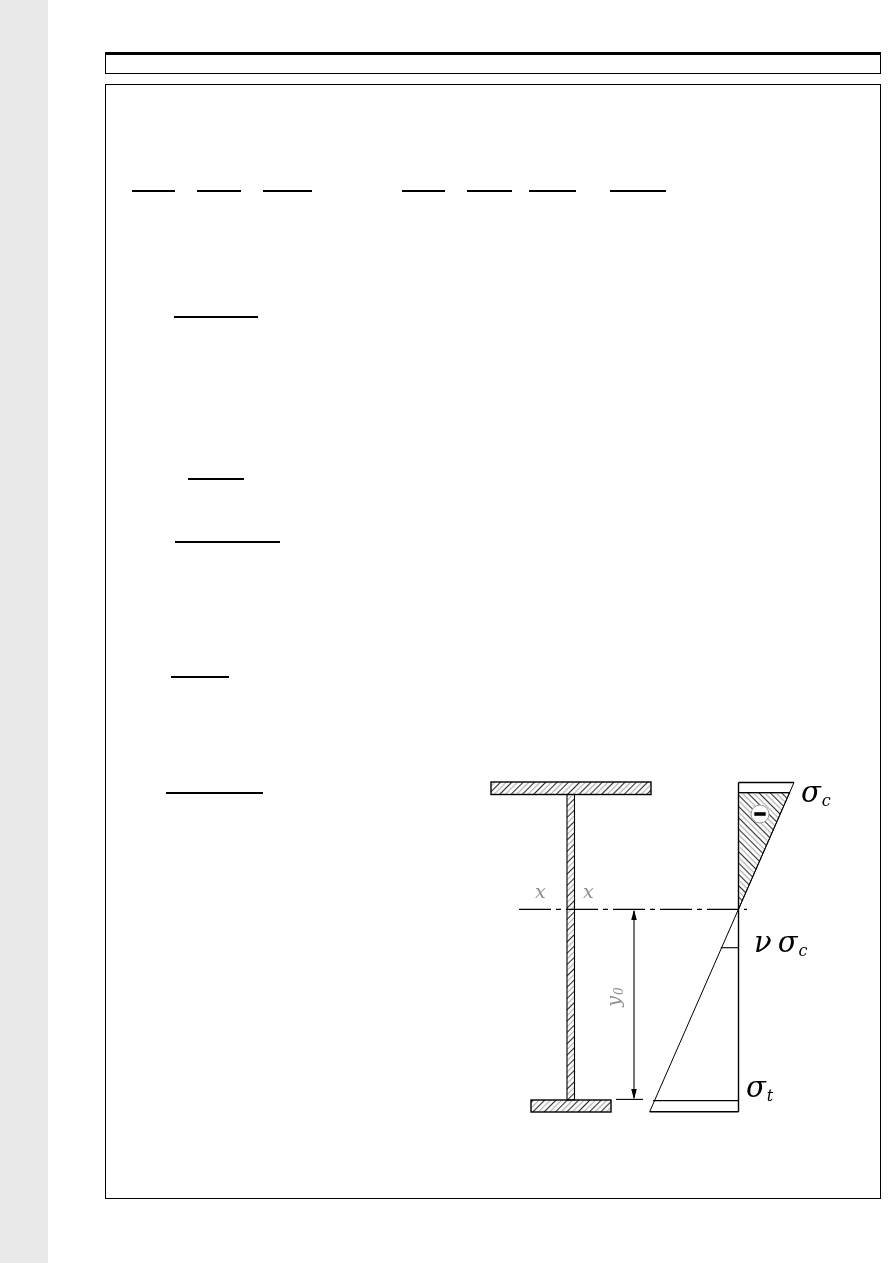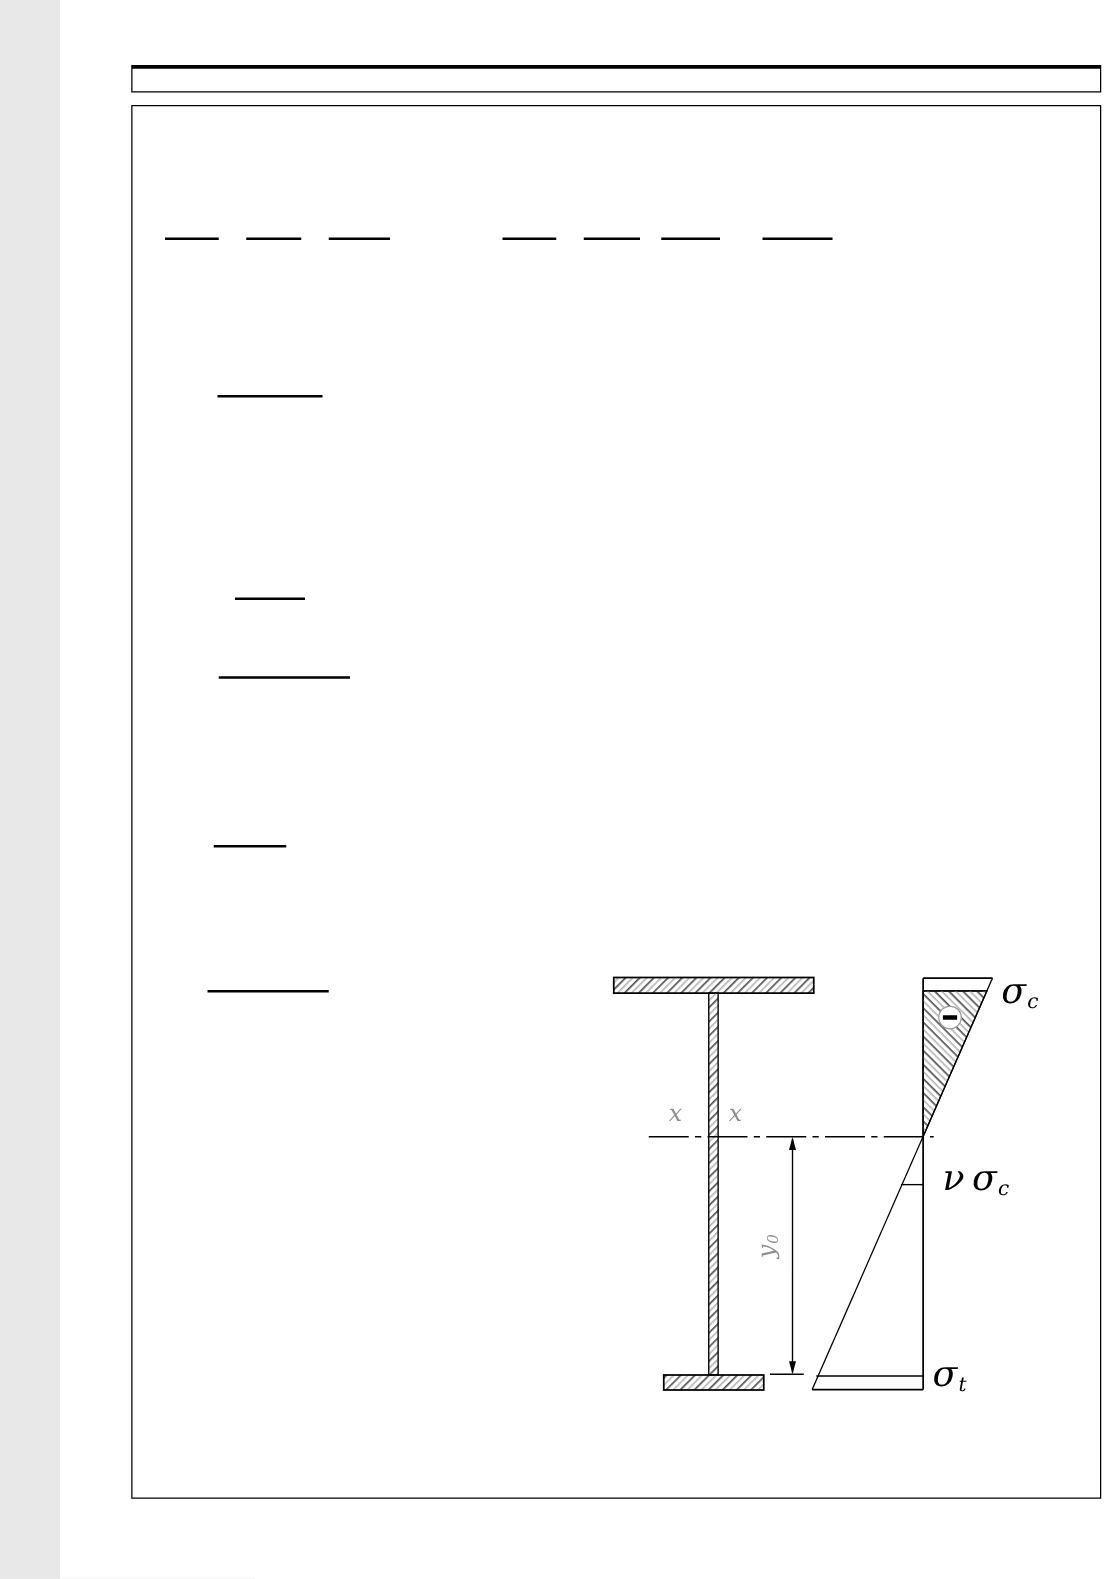--- a/index.html
+++ b/index.html
@@ -111,21 +111,21 @@
       <line x1="166.7" y1="336.7" x2="255.5" y2="336.7" stroke="#000" stroke-width="1.4"></line>
 
       <circle cx="277" cy="39" r="9" fill="#ffffff" stroke="#9a9a9a" stroke-width="1"></circle>
       <line x1="271.3" y1="39" x2="282.7" y2="39" stroke="#000" stroke-width="3.6"></line>
     </svg>
 
     <span class="fig-label" style="left:318px;top:3px;"><span class="sym">σ</span><span class="sub">c</span></span>
 
     <span class="fig-label" style="left:271px;top:153px;"><span class="nu">ν</span><span class="sym">σ</span><span class="sub">c</span></span>
 
-    <span class="fig-label" style="left:263px;top:310px;"><span class="sym">σ</span><span class="sub">t</span></span>
+    <span class="fig-label" style="left:263px;top:298px;"><span class="sym">σ</span><span class="sub">t</span></span>
 
     <span class="axis-x" style="left:52px;top:107px;">x</span>
     <span class="axis-x" style="left:100px;top:107px;">x</span>
 
     <span class="dim-label"><span>y</span><span class="sub">0</span></span>
   </div>
 
 </div>
 
 </body></html>

